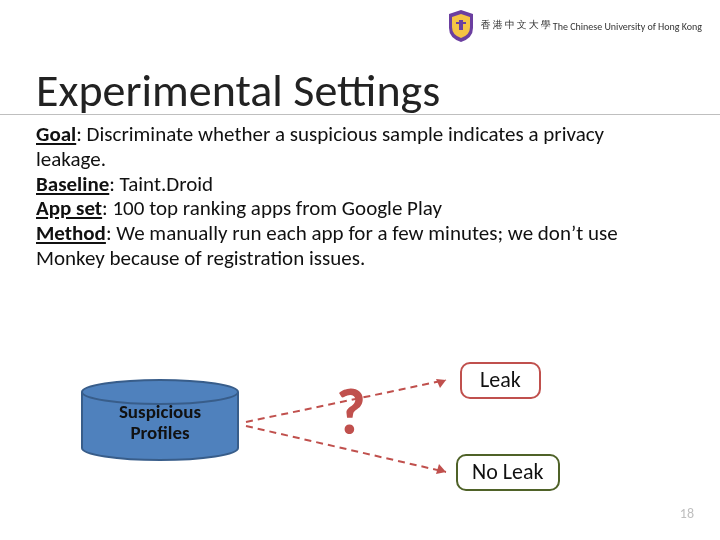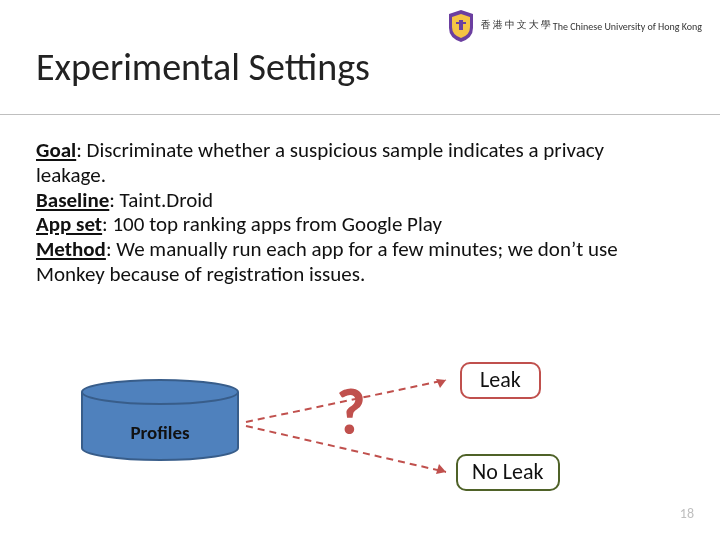--- a/index.html
+++ b/index.html
@@ -36,38 +36,38 @@
     color: #333;
     letter-spacing: 2px;
   }
   .logo-en {
     font-size: 10px;
     color: #333;
     margin-top: 2px;
   }
   .slide-title {
     position: absolute;
-    top: 44px;
+    top: 62px;
     left: 36px;
-    font-size: 38px;
+    font-size: 46px;
     font-weight: 400;
     color: #222;
     font-family: Calibri, "Segoe UI", sans-serif;
   }
   .title-underline {
     position: absolute;
     top: 114px;
     left: 0;
     right: 0;
     height: 1px;
     background: #bfbfbf;
   }
   .body-text {
     position: absolute;
-    top: 138px;
+    top: 122px;
     left: 36px;
     right: 50px;
     font-size: 21px;
     color: #111;
     line-height: 1.18;
   }
   .body-text .line { margin: 0; }
   .label-bold {
     font-weight: 700;
     text-decoration: underline;
@@ -185,21 +185,21 @@
   <div class="cylinder">
     <svg viewBox="0 0 160 80">
       <ellipse cx="80" cy="68" rx="78" ry="12" fill="#4f81bd" stroke="#385d8a" stroke-width="2"></ellipse>
       <rect x="2" y="12" width="156" height="56" fill="#4f81bd" stroke="none"></rect>
       <line x1="2" y1="12" x2="2" y2="68" stroke="#385d8a" stroke-width="2"></line>
       <line x1="158" y1="12" x2="158" y2="68" stroke="#385d8a" stroke-width="2"></line>
       <ellipse cx="80" cy="12" rx="78" ry="12" fill="#4f81bd" stroke="#385d8a" stroke-width="2"></ellipse>
     </svg>
   </div>
   <div class="cyl-label">
-    <br>
+    <span>Suspicious</span><br>
     <span>Profiles</span>
   </div>
 
   <div class="qmark">?</div>
 
   <div class="arrows">
     <svg viewBox="0 0 230 130">
 
       <line x1="6" y1="54" x2="206" y2="12" stroke="#c0504d" stroke-width="2" stroke-dasharray="7 5"></line>
       <polygon points="206,12 196,11 200,20" fill="#c0504d"></polygon>

